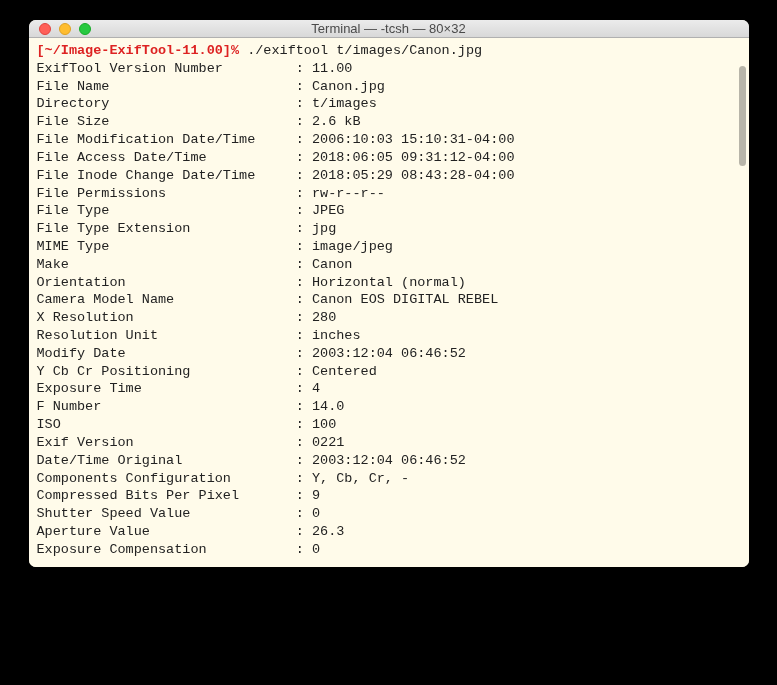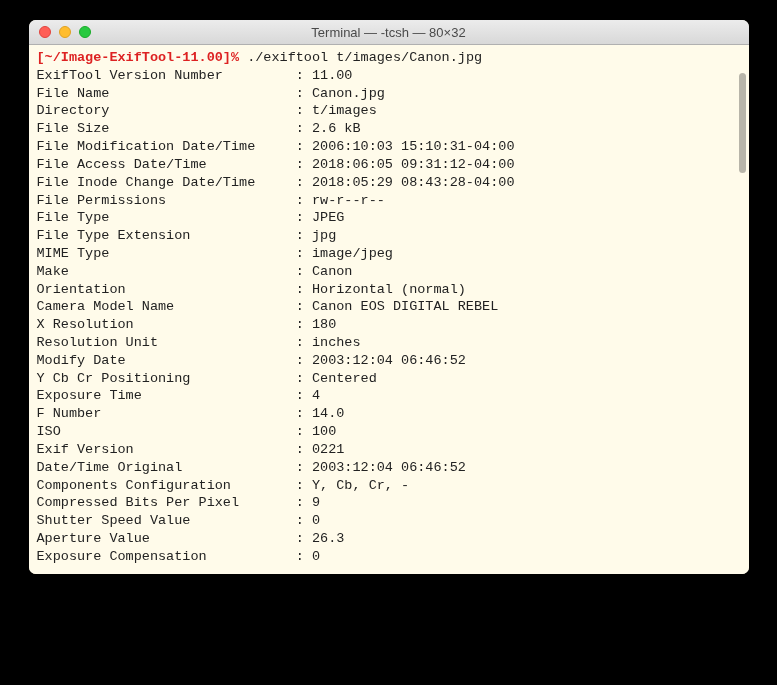--- a/index.html
+++ b/index.html
@@ -17,21 +17,21 @@
     }
     .window {
       width: 720px;
       background: #fffbea;
       border-radius: 7px;
       box-shadow: 0 20px 60px rgba(0,0,0,0.5);
       overflow: hidden;
       position: relative;
     }
     .titlebar {
-      height: 25px;
+      height: 18px;
       background: linear-gradient(#ececec, #d8d8d8);
       border-bottom: 1px solid #b0b0b0;
       display: flex;
       align-items: center;
       position: relative;
     }
     .traffic-lights {
       display: flex;
       gap: 8px;
       padding-left: 10px;
@@ -111,21 +111,21 @@
         <div class="output-row">File Modification Date/Time     : 2006:10:03 15:10:31-04:00</div>
         <div class="output-row">File Access Date/Time           : 2018:06:05 09:31:12-04:00</div>
         <div class="output-row">File Inode Change Date/Time     : 2018:05:29 08:43:28-04:00</div>
         <div class="output-row">File Permissions                : rw-r--r--</div>
         <div class="output-row">File Type                       : JPEG</div>
         <div class="output-row">File Type Extension             : jpg</div>
         <div class="output-row">MIME Type                       : image/jpeg</div>
         <div class="output-row">Make                            : Canon</div>
         <div class="output-row">Orientation                     : Horizontal (normal)</div>
         <div class="output-row">Camera Model Name               : Canon EOS DIGITAL REBEL</div>
-        <div class="output-row">X Resolution                    : 180</div>
+        <div class="output-row">X Resolution                    : 280</div>
         <div class="output-row">Resolution Unit                 : inches</div>
         <div class="output-row">Modify Date                     : 2003:12:04 06:46:52</div>
         <div class="output-row">Y Cb Cr Positioning             : Centered</div>
         <div class="output-row">Exposure Time                   : 4</div>
         <div class="output-row">F Number                        : 14.0</div>
         <div class="output-row">ISO                             : 100</div>
         <div class="output-row">Exif Version                    : 0221</div>
         <div class="output-row">Date/Time Original              : 2003:12:04 06:46:52</div>
         <div class="output-row">Components Configuration        : Y, Cb, Cr, -</div>
         <div class="output-row">Compressed Bits Per Pixel       : 9</div>

